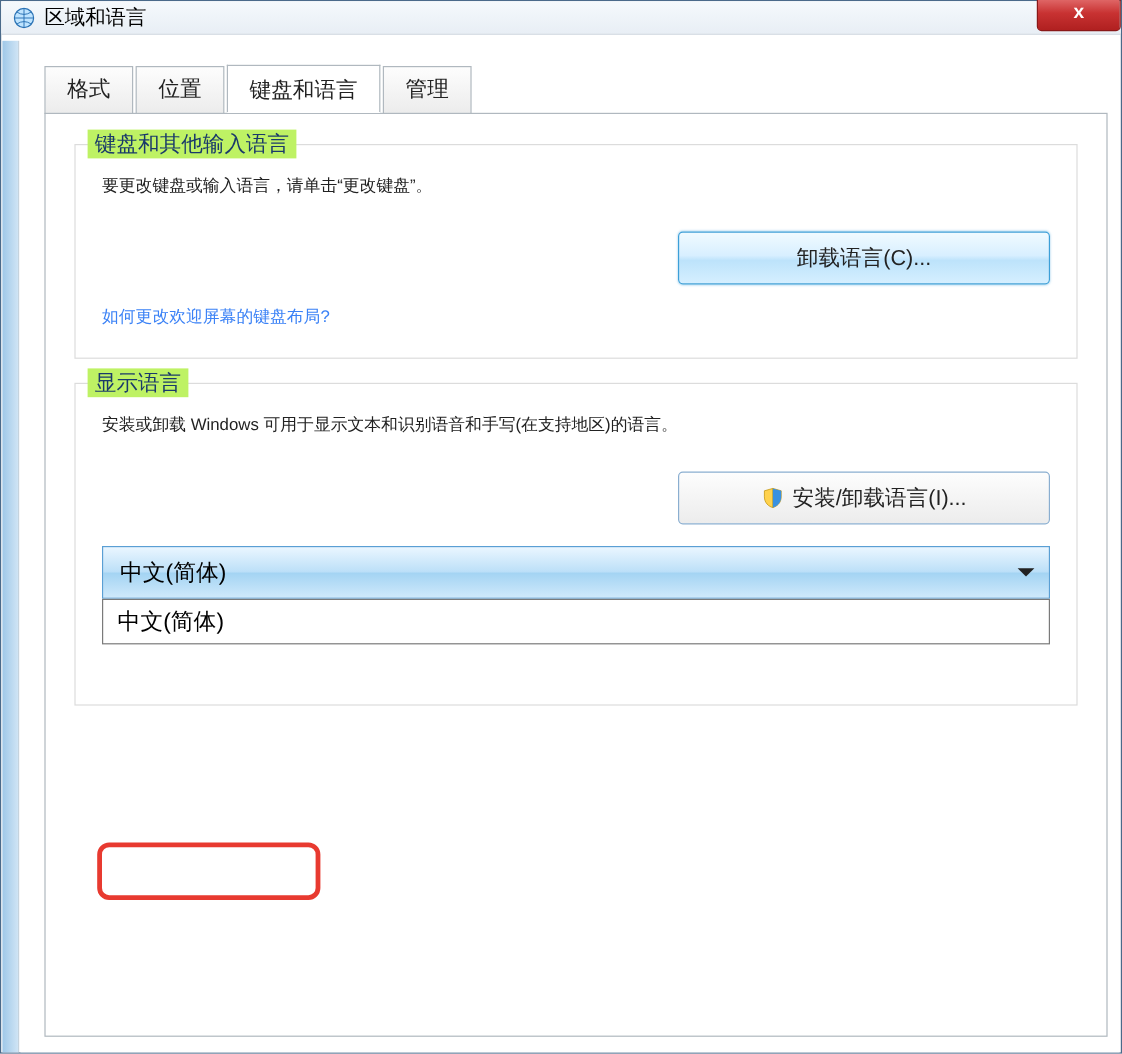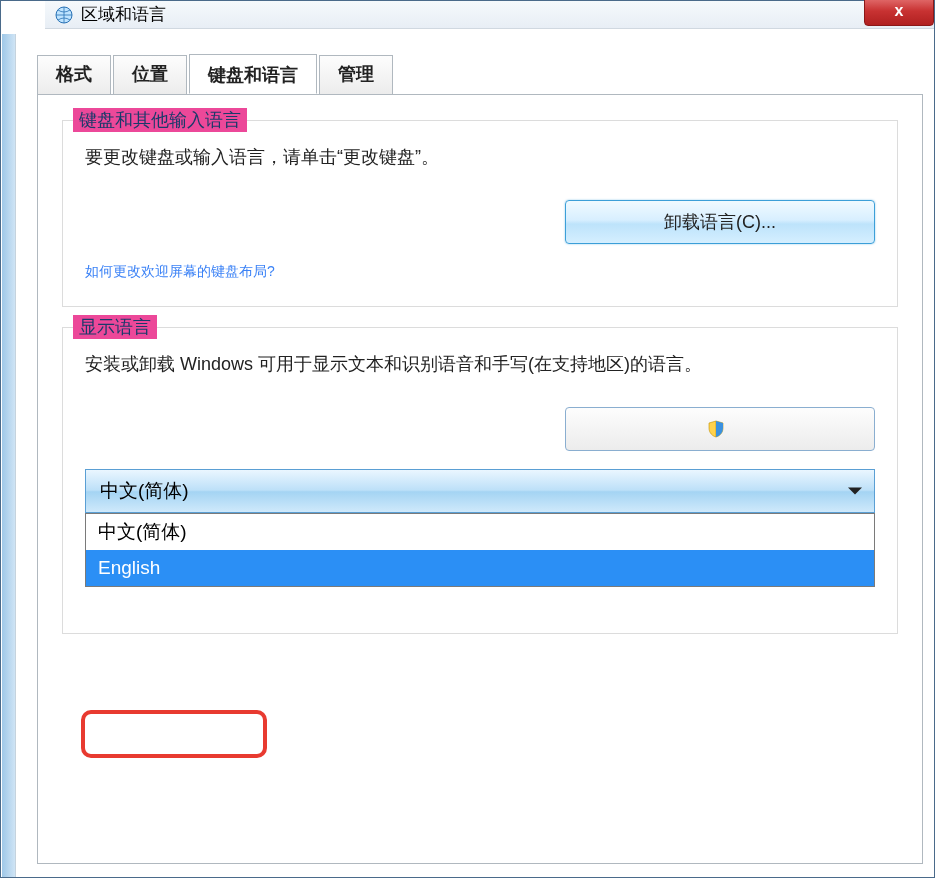--- a/index.html
+++ b/index.html
@@ -18,21 +18,20 @@
       background: #fff;
       border: 1px solid #4a6a8a;
     }
     .titlebar {
       height: 28px;
       background: linear-gradient(to bottom, #f5f9fc 0%, #e8eef5 100%);
       display: flex;
       align-items: center;
       border-bottom: 1px solid #d0d8e0;
       position: relative;
-      margin-left: 44px;
     }
     .title-icon {
       width: 18px;
       height: 18px;
       margin-left: 10px;
       margin-right: 8px;
       display: inline-block;
     }
     .title-text {
       font-size: 17px;
@@ -71,21 +70,20 @@
       top: 33px;
       right: 1px;
       bottom: 0;
       background: #fff;
       padding: 20px 10px 10px 20px;
     }
     .tabs {
       display: flex;
       position: relative;
       z-index: 2;
-      font-weight: bold;
     }
     .tab {
       padding: 6px 18px;
       border: 1px solid #b0b8bf;
       background: linear-gradient(to bottom, #fdfdfd 0%, #ececec 100%);
       font-size: 18px;
       color: #222;
       margin-right: 2px;
       cursor: pointer;
       border-bottom: 1px solid #b0b8bf;
@@ -108,27 +106,27 @@
     .groupbox {
       border: 1px solid #dcdcdc;
       padding: 22px 22px 25px 22px;
       position: relative;
       margin-bottom: 20px;
     }
     .group-label {
       position: absolute;
       top: -13px;
       left: 10px;
-      background: #ec4899;
+      background: #bef264;
       padding: 0 6px;
       font-size: 18px;
       color: #1a3a6a;
     }
     .group-text {
-      font-size: 18px;
+      font-size: 14px;
       color: #222;
       margin-bottom: 28px;
       line-height: 1.6;
     }
     .btn {
       display: inline-flex;
       align-items: center;
       justify-content: center;
       min-width: 310px;
       height: 44px;
@@ -255,44 +253,44 @@
 
       <div class="groupbox">
         <div class="group-label">键盘和其他输入语言</div>
         <div class="group-text">要更改键盘或输入语言，请单击“更改键盘”。</div>
         <div class="btn-row-right">
           <button class="btn highlighted">卸载语言(C)...</button>
         </div>
         <a class="link">如何更改欢迎屏幕的键盘布局?</a>
       </div>
 
-      <div class="groupbox" style="padding-bottom:120px;">
+      <div class="groupbox" style="padding-bottom:88px;">
         <div class="group-label">显示语言</div>
         <div class="group-text">安装或卸载 Windows 可用于显示文本和识别语音和手写(在支持地区)的语言。</div>
         <div class="btn-row-right">
           <button class="btn">
             <span class="shield-icon">
               <svg viewBox="0 0 18 18">
                   <path d="M9 1 L16 3 V8 C16 13 12.5 16 9 17 C5.5 16 2 13 2 8 V3 Z" fill="#ffd24d" stroke="#c09000" stroke-width="0.6"></path>
                   <path d="M9 1 L9 17" stroke="#c09000" stroke-width="0.6"></path>
                   <path d="M9 1 L16 3 V8 C16 13 12.5 16 9 17 Z" fill="#3a91e0"></path>
                 </svg>
             </span>
+            <span>安装/卸载语言(I)...</span>
           </button>
         </div>
 
 
         <div class="combo">
           <div class="combo-display">
             <span>中文(简体)</span>
             <span class="combo-arrow"></span>
           </div>
           <div class="combo-dropdown">
             <div class="combo-option">中文(简体)</div>
-            <div class="combo-option selected">English</div>
           </div>
         </div>
 
         <div class="highlight-box" style="left:18px; top:382px; width:186px; height:48px;"></div>
 
       </div>
 
     </div>
   </div>
 </div>

